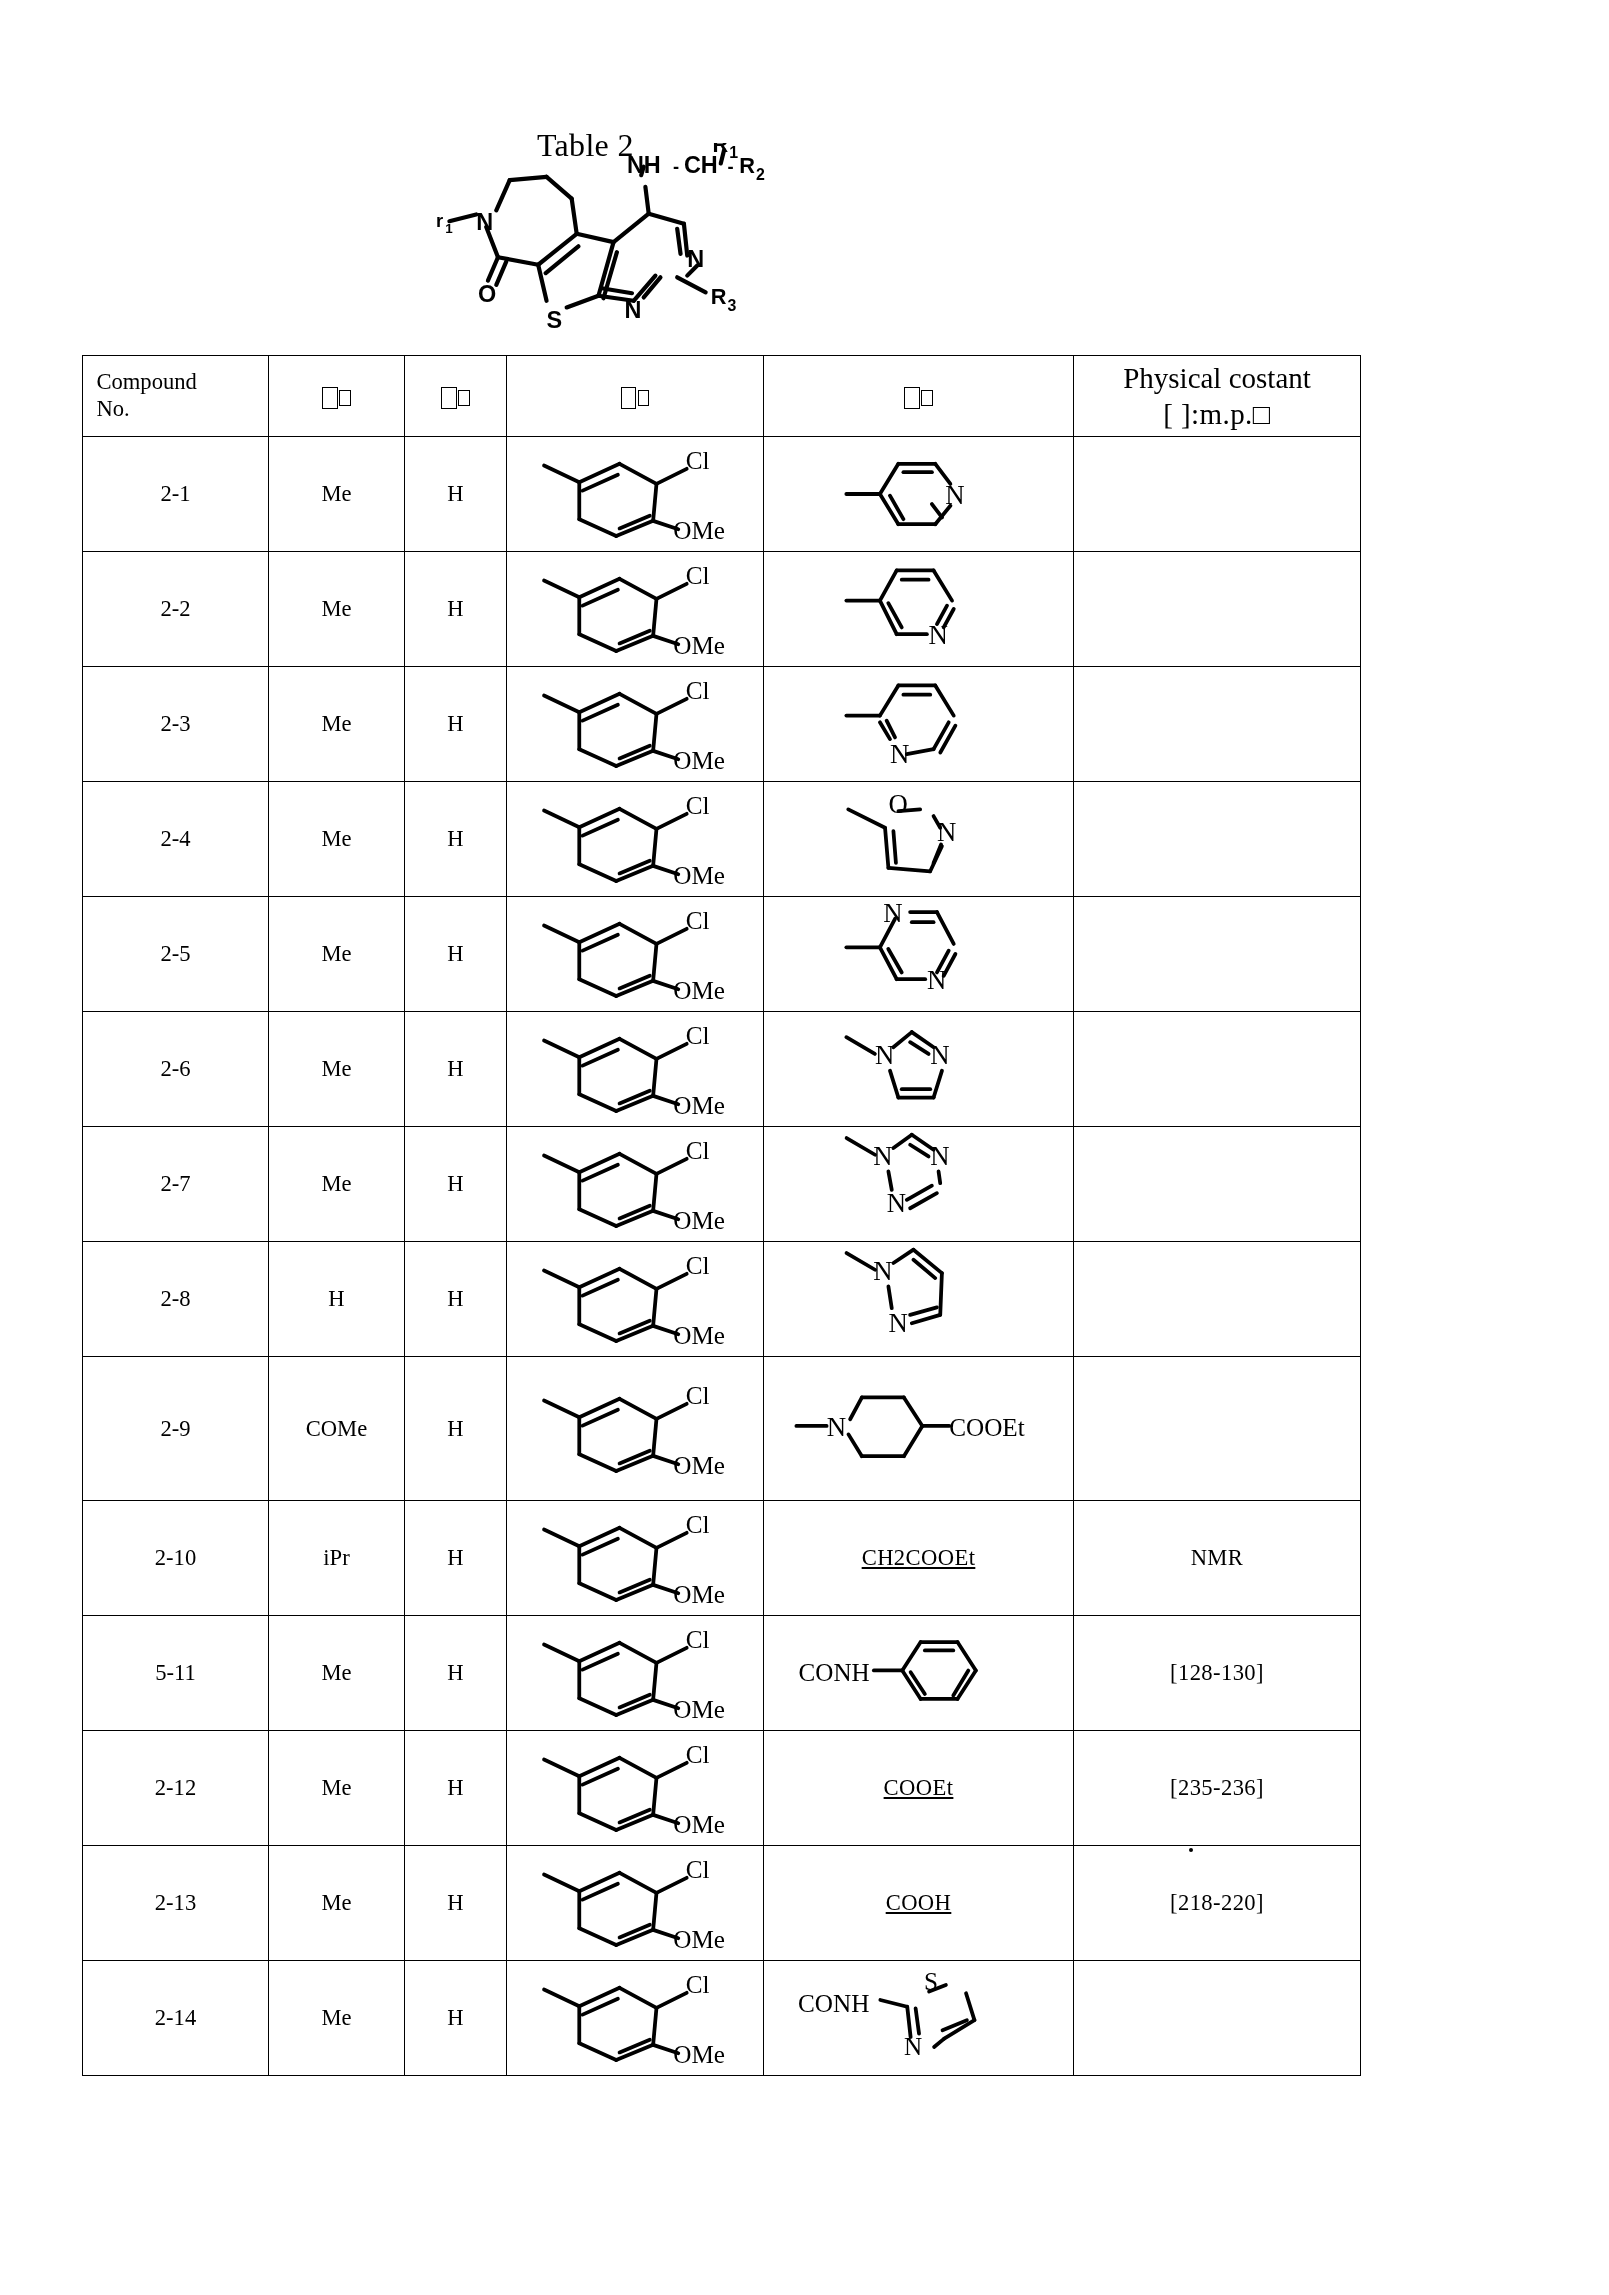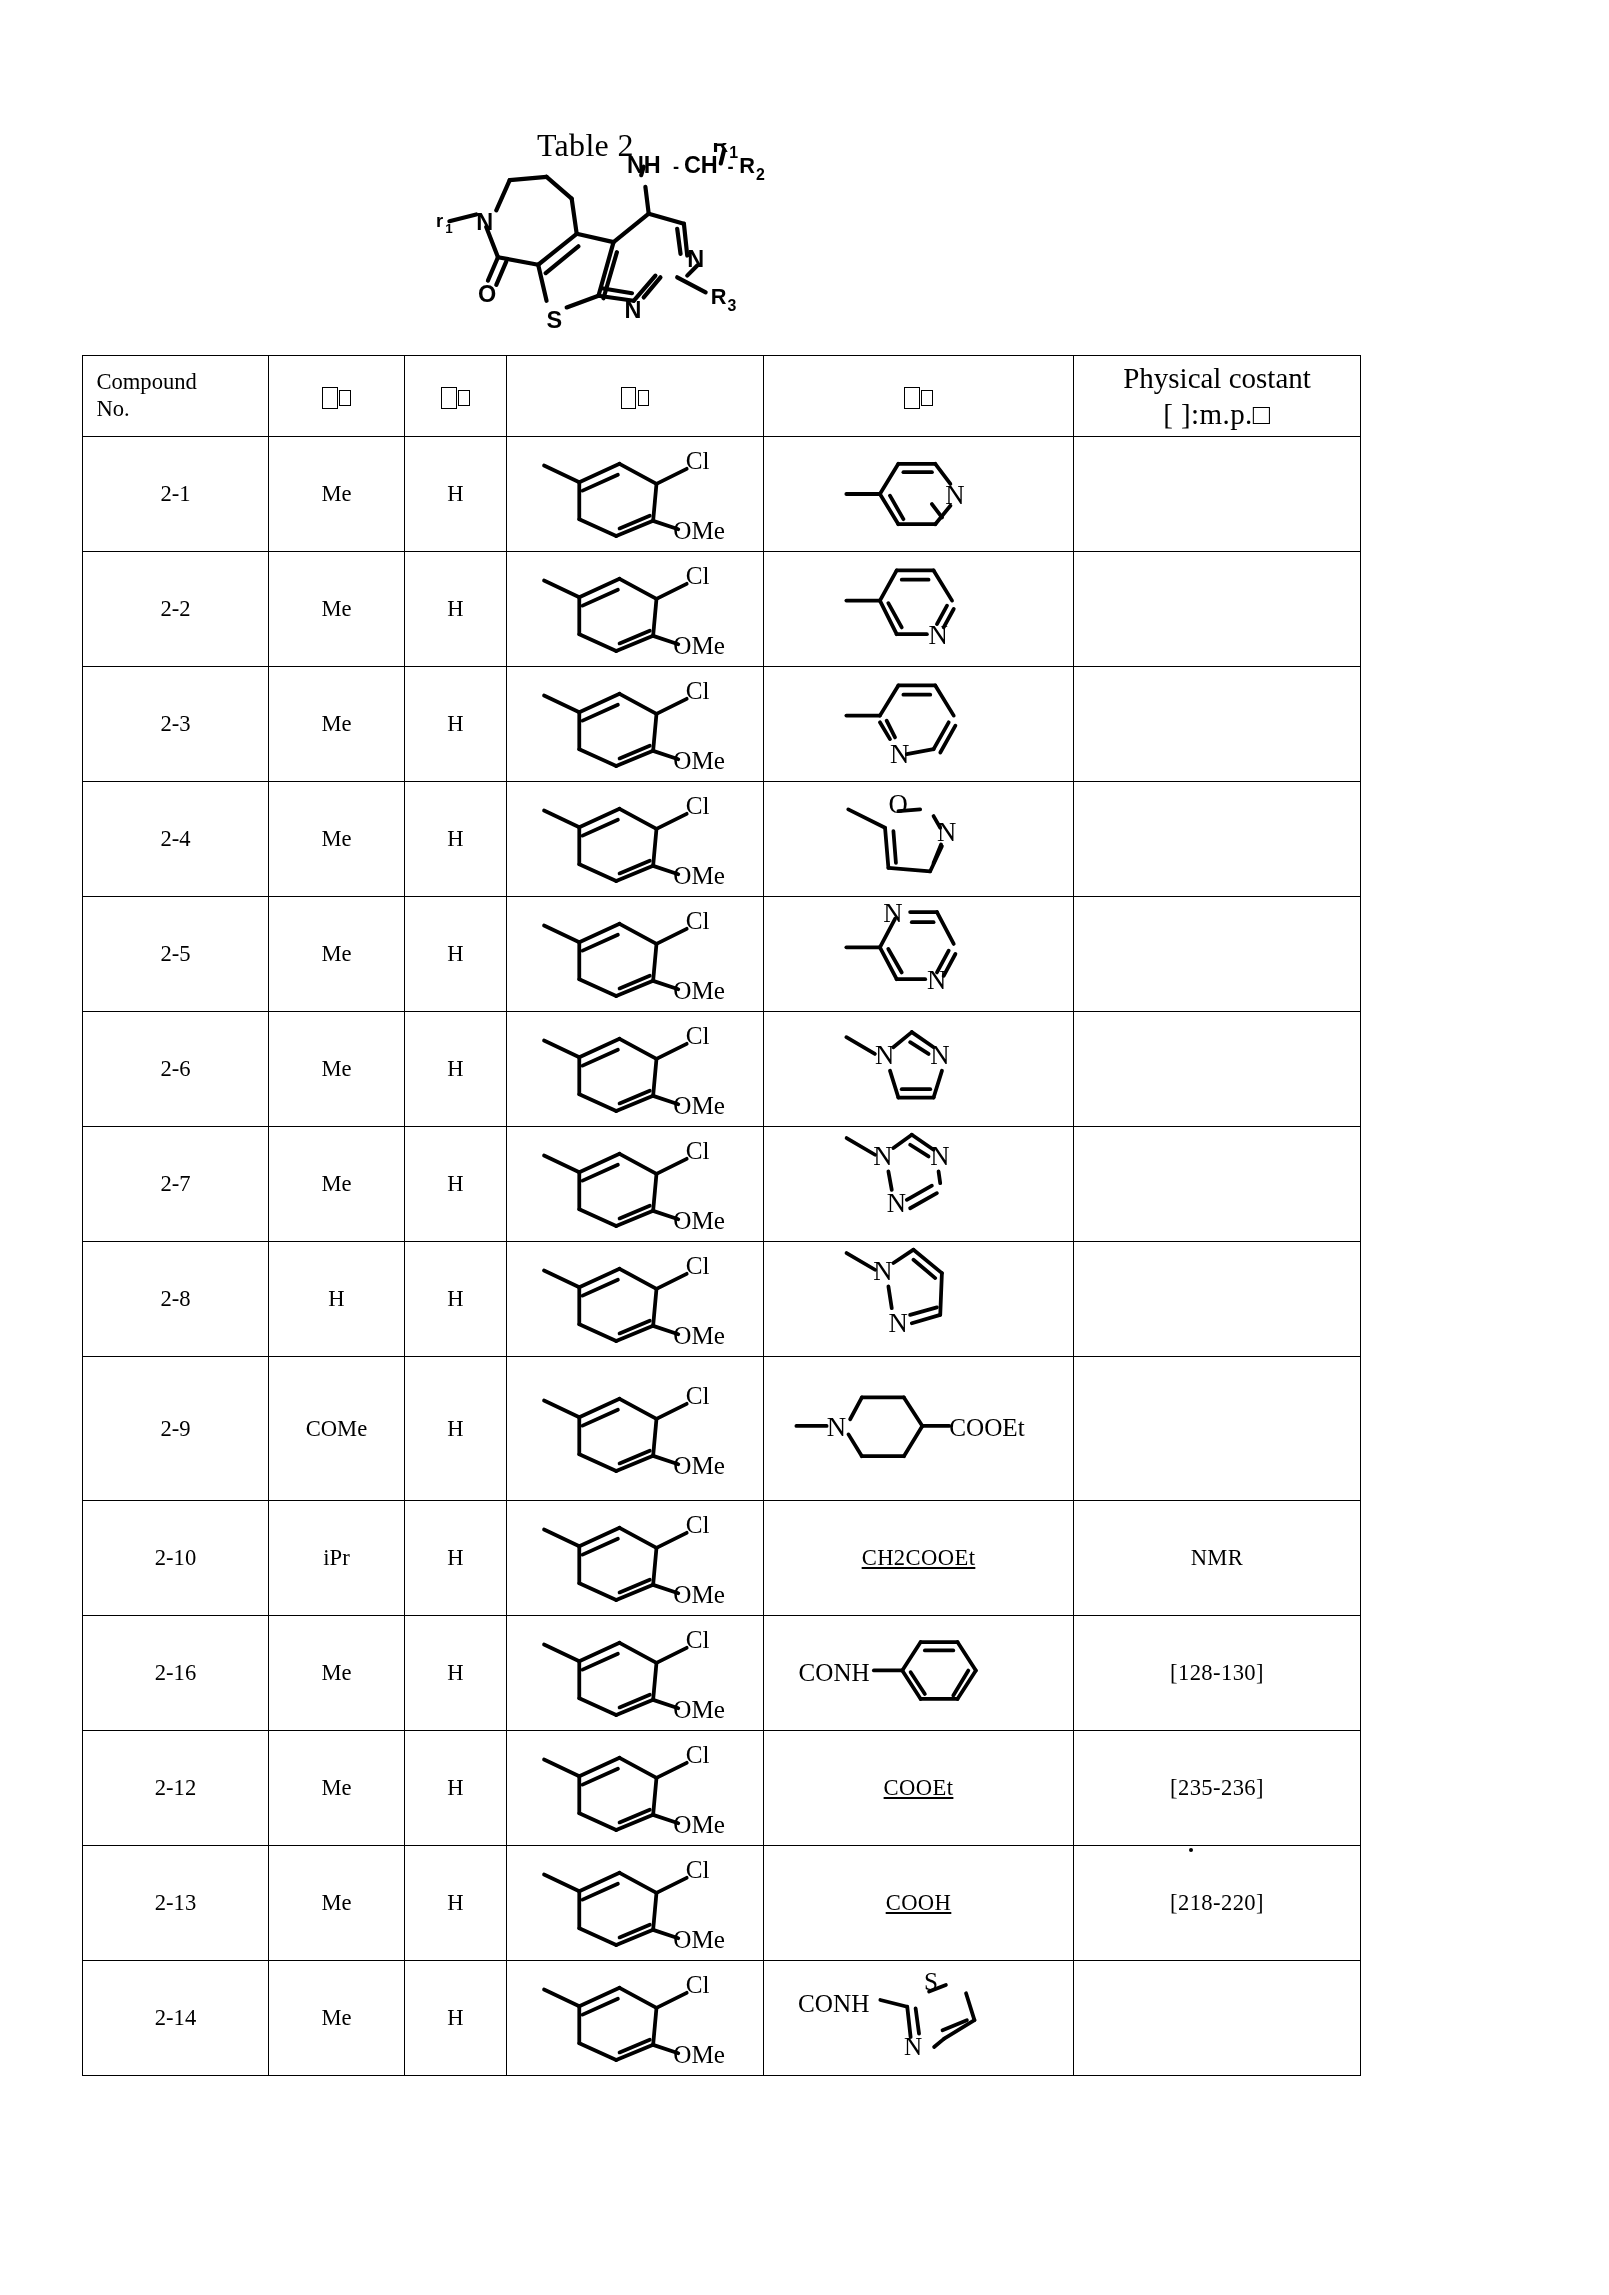--- a/index.html
+++ b/index.html
@@ -676,21 +676,21 @@
                   </g>
                   <text x="175" y="26" font-family="'Liberation Serif', serif" font-size="30" fill="#000">Cl</text>
                   <text x="160" y="110" font-family="'Liberation Serif', serif" font-size="30" fill="#000">OMe</text>
                 </svg>
               </div>
             </td>
             <td class="r3txt">CH2COOEt</td>
             <td class="pc">NMR</td>
           </tr>
           <tr>
-            <td class="cmpno">2-16</td>
+            <td class="cmpno">5-11</td>
             <td class="rgrp">Me</td>
             <td class="rgrp">H</td>
             <td>
               <div class="struct">
                 <svg width="193" height="94" viewBox="0 0 230 112" xmlns="http://www.w3.org/2000/svg" style="font-size:27px">
                   <g stroke="#000" stroke-width="4.5" fill="none" stroke-linecap="round" stroke-linejoin="round">
                     <path d="M 6 22 L 48 42"></path>
          <path d="M 48 42 L 96 20"></path>
          <path d="M 52 52 L 94 33"></path>
          <path d="M 96 20 L 140 44"></path>

